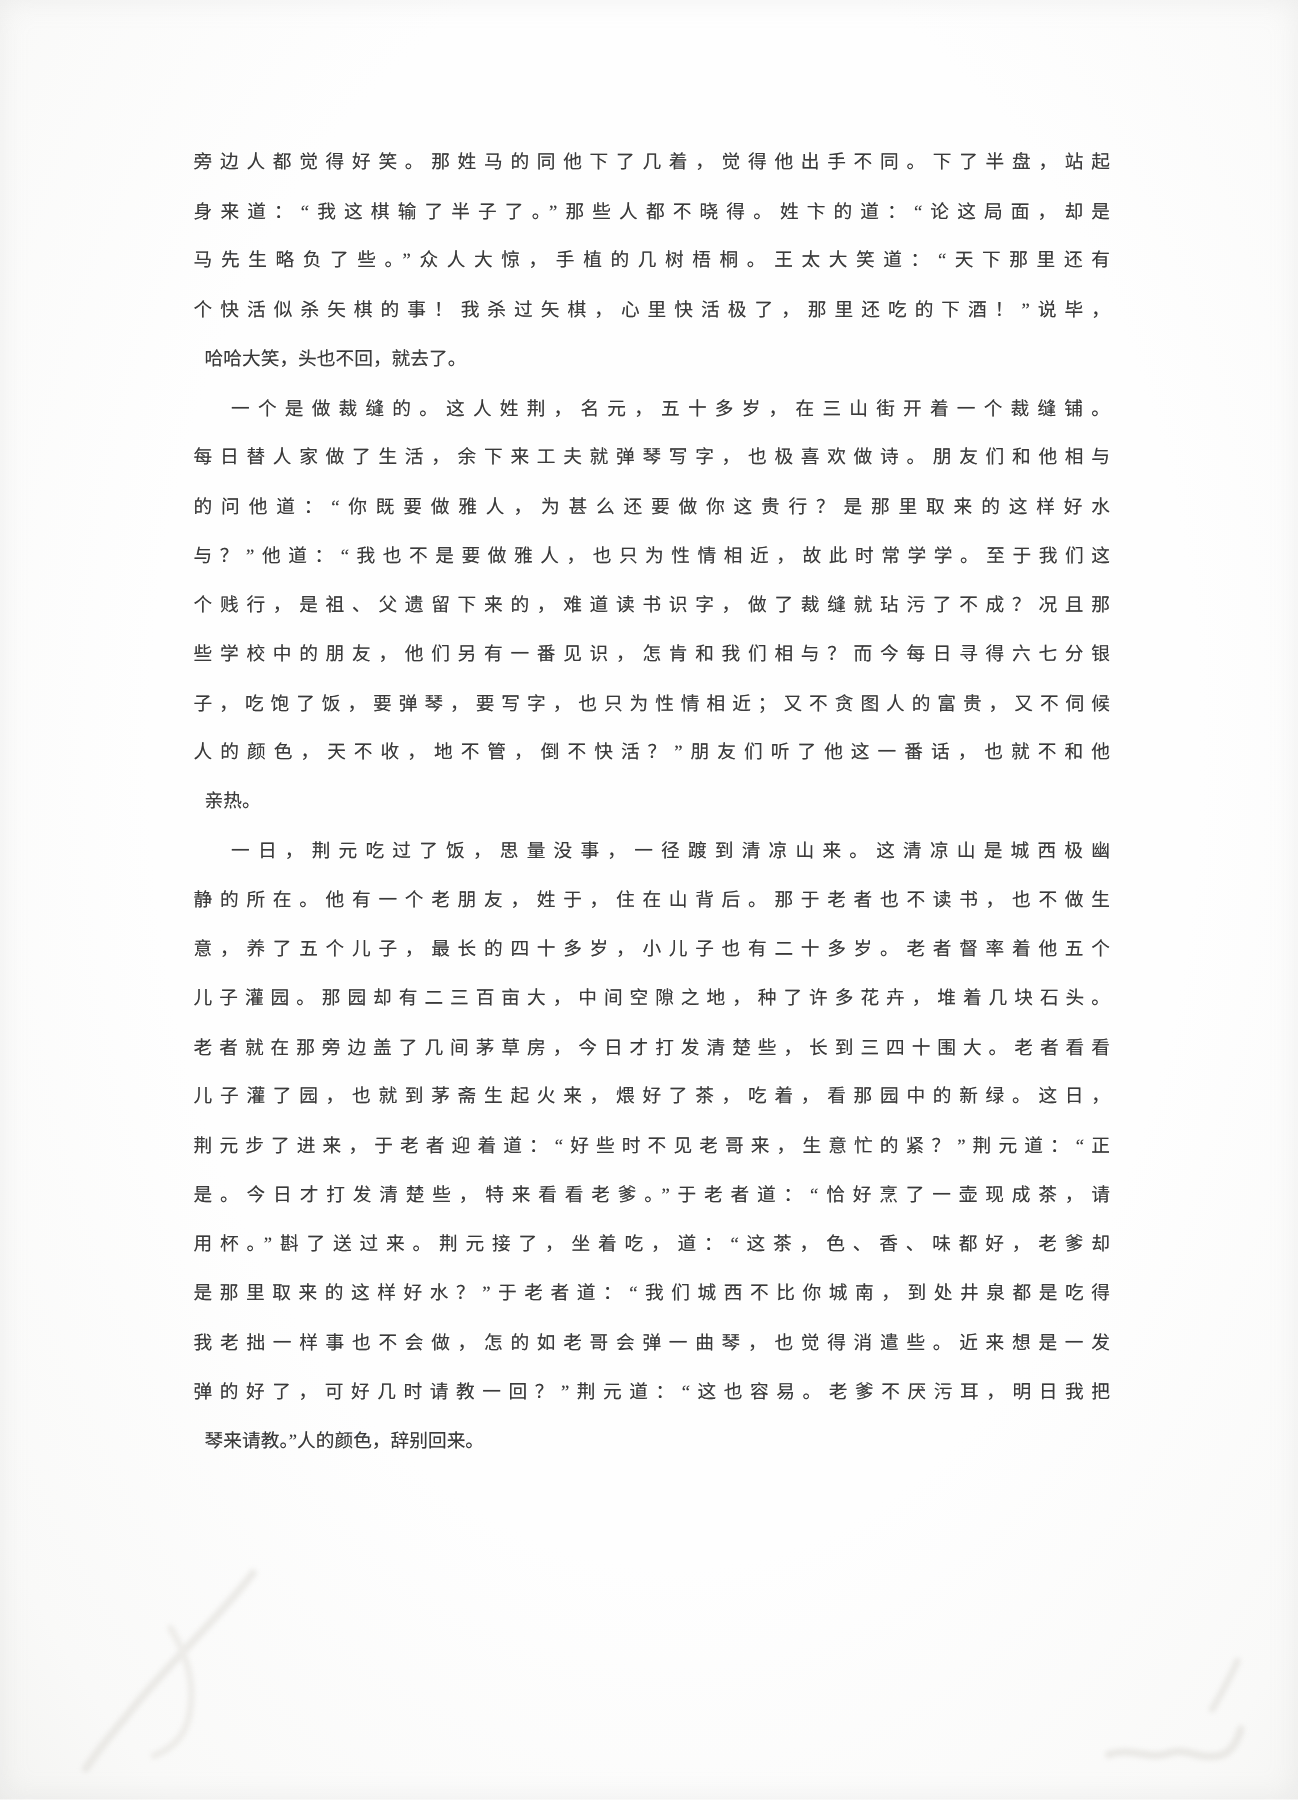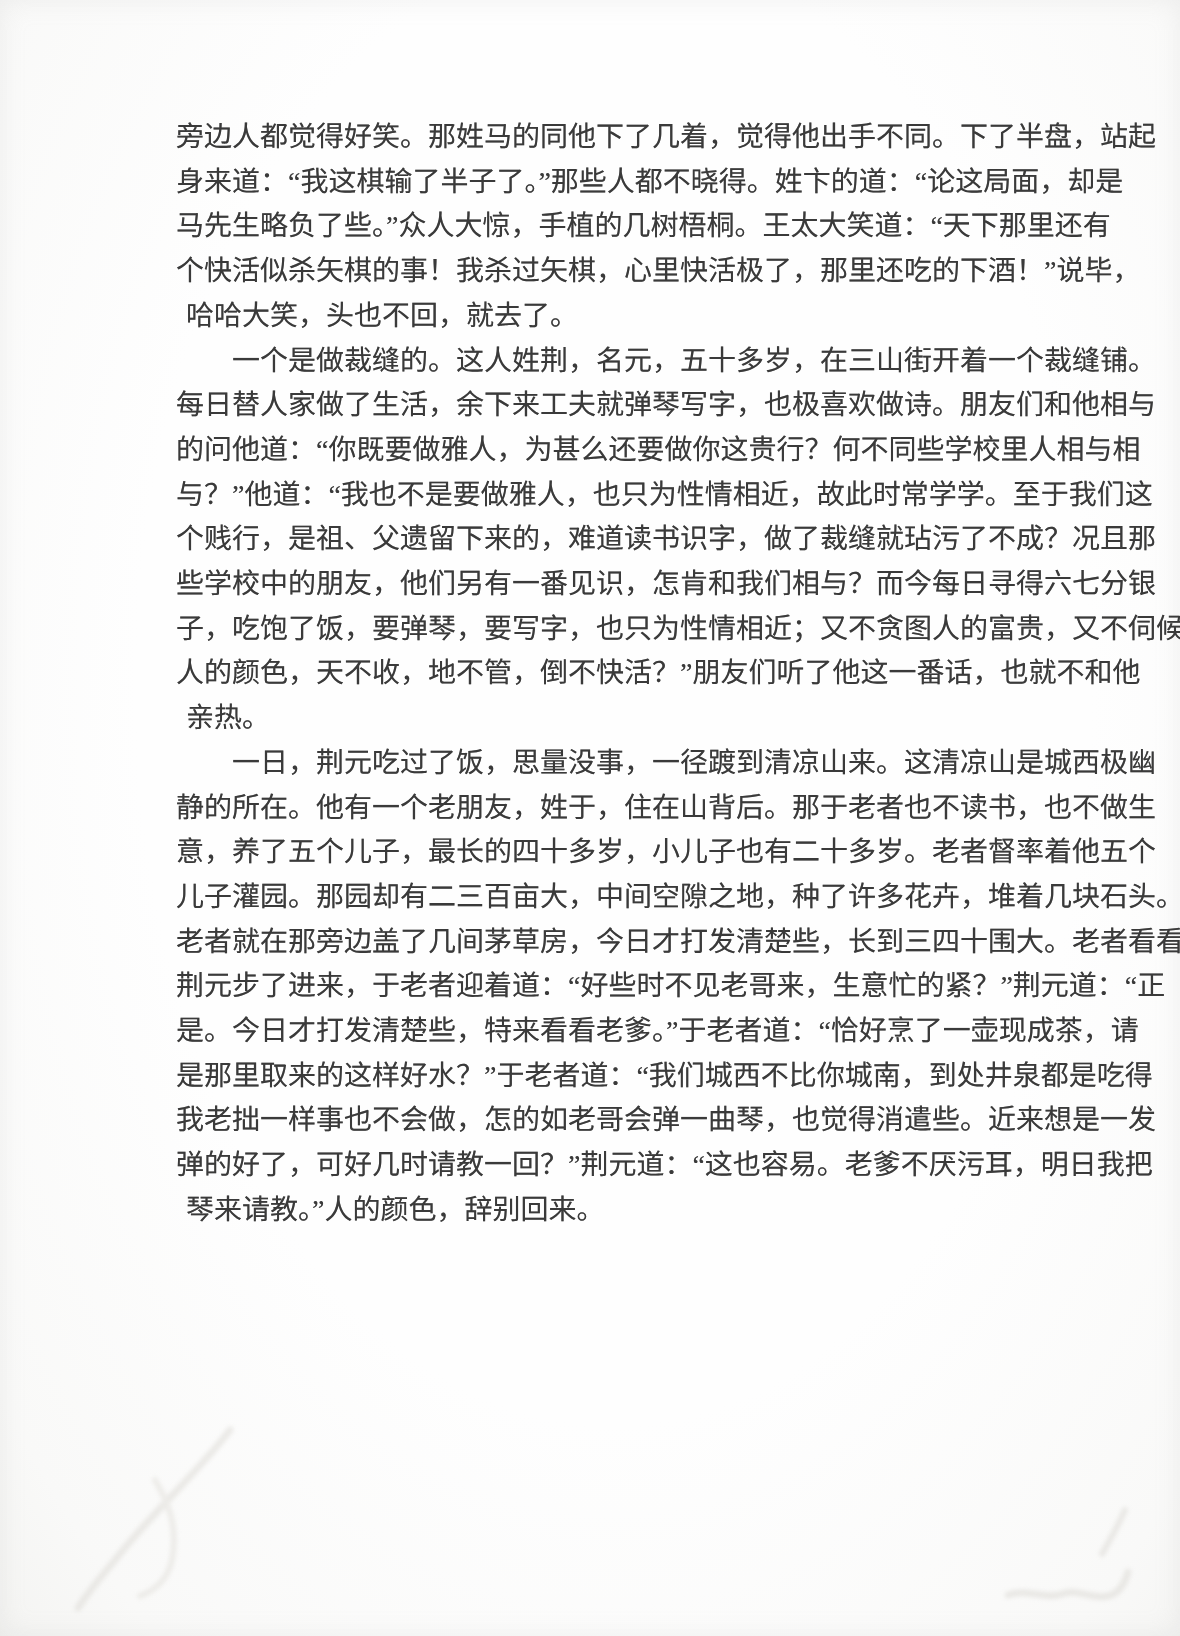--- a/index.html
+++ b/index.html
@@ -16,24 +16,24 @@
   }
   .page {
     position: absolute;
     inset: 0;
     background: radial-gradient(ellipse at 52% 42%, #fefefe 55%, #f9f9f8 88%, #f4f4f2 100%);
     box-shadow: inset 0 0 26px rgba(180,180,176,0.18);
   }
   .text-block {
     position: absolute;
     left: 176px;
-    top: 115px;
+    top: 126px;
     width: 833px;
     color: #3a3a3a;
-    font-size: 28px;
+    font-size: 17px;
     line-height: 44.7px;
     font-kerning: none;
     text-shadow: 0 0 0.6px rgba(70,70,70,0.55);
   }
   .line {
     text-align: justify;
     text-align-last: justify;
     white-space: nowrap;
     overflow: visible;
   }
@@ -60,34 +60,36 @@
 <div class="page">
 
   <div class="text-block">
       <div class="line">旁边人都觉得好笑。那姓马的同他下了几着，觉得他出手不同。下了半盘，站起</div>
       <div class="line">身来道：“我这棋输了半子了。”那些人都不晓得。姓卞的道：“论这局面，却是</div>
       <div class="line">马先生略负了些。”众人大惊，手植的几树梧桐。王太大笑道：“天下那里还有</div>
       <div class="line">个快活似杀矢棋的事！我杀过矢棋，心里快活极了，那里还吃的下酒！”说毕，</div>
       <div class="line line--last">哈哈大笑，头也不回，就去了。</div>
       <div class="line indent">一个是做裁缝的。这人姓荆，名元，五十多岁，在三山街开着一个裁缝铺。</div>
       <div class="line">每日替人家做了生活，余下来工夫就弹琴写字，也极喜欢做诗。朋友们和他相与</div>
-      <div class="line">的问他道：“你既要做雅人，为甚么还要做你这贵行？何不同些学校里人相与相</div>
+      <div class="line">的问他道：“你既要做雅人，为甚么还要做你这贵行？是那里取来的这样好水</div>
       <div class="line">与？”他道：“我也不是要做雅人，也只为性情相近，故此时常学学。至于我们这</div>
       <div class="line">个贱行，是祖、父遗留下来的，难道读书识字，做了裁缝就玷污了不成？况且那</div>
       <div class="line">些学校中的朋友，他们另有一番见识，怎肯和我们相与？而今每日寻得六七分银</div>
       <div class="line">子，吃饱了饭，要弹琴，要写字，也只为性情相近；又不贪图人的富贵，又不伺候</div>
       <div class="line">人的颜色，天不收，地不管，倒不快活？”朋友们听了他这一番话，也就不和他</div>
       <div class="line line--last">亲热。</div>
       <div class="line indent">一日，荆元吃过了饭，思量没事，一径踱到清凉山来。这清凉山是城西极幽</div>
       <div class="line">静的所在。他有一个老朋友，姓于，住在山背后。那于老者也不读书，也不做生</div>
       <div class="line">意，养了五个儿子，最长的四十多岁，小儿子也有二十多岁。老者督率着他五个</div>
       <div class="line">儿子灌园。那园却有二三百亩大，中间空隙之地，种了许多花卉，堆着几块石头。</div>
       <div class="line">老者就在那旁边盖了几间茅草房，今日才打发清楚些，长到三四十围大。老者看看</div>
+      <div class="line">儿子灌了园，也就到茅斋生起火来，煨好了茶，吃着，看那园中的新绿。这日，</div>
       <div class="line">荆元步了进来，于老者迎着道：“好些时不见老哥来，生意忙的紧？”荆元道：“正</div>
       <div class="line">是。今日才打发清楚些，特来看看老爹。”于老者道：“恰好烹了一壶现成茶，请</div>
+      <div class="line">用杯。”斟了送过来。荆元接了，坐着吃，道：“这茶，色、香、味都好，老爹却</div>
       <div class="line">是那里取来的这样好水？”于老者道：“我们城西不比你城南，到处井泉都是吃得</div>
       <div class="line">我老拙一样事也不会做，怎的如老哥会弹一曲琴，也觉得消遣些。近来想是一发</div>
       <div class="line">弹的好了，可好几时请教一回？”荆元道：“这也容易。老爹不厌污耳，明日我把</div>
       <div class="line line--last">琴来请教。”人的颜色，辞别回来。</div>
     </div>
 
   <svg class="smudge smudge-left" width="220" height="200" viewBox="0 0 220 200">
     <path d="M170 10 C 140 50, 90 95, 55 140 C 40 158, 28 172, 18 188" fill="none" stroke="#dddbd6" stroke-width="7" stroke-linecap="round"></path>
     <path d="M95 60 C 110 85, 118 110, 112 140 C 108 158, 96 170, 80 176" fill="none" stroke="#e2e0db" stroke-width="6" stroke-linecap="round"></path>
   </svg>

